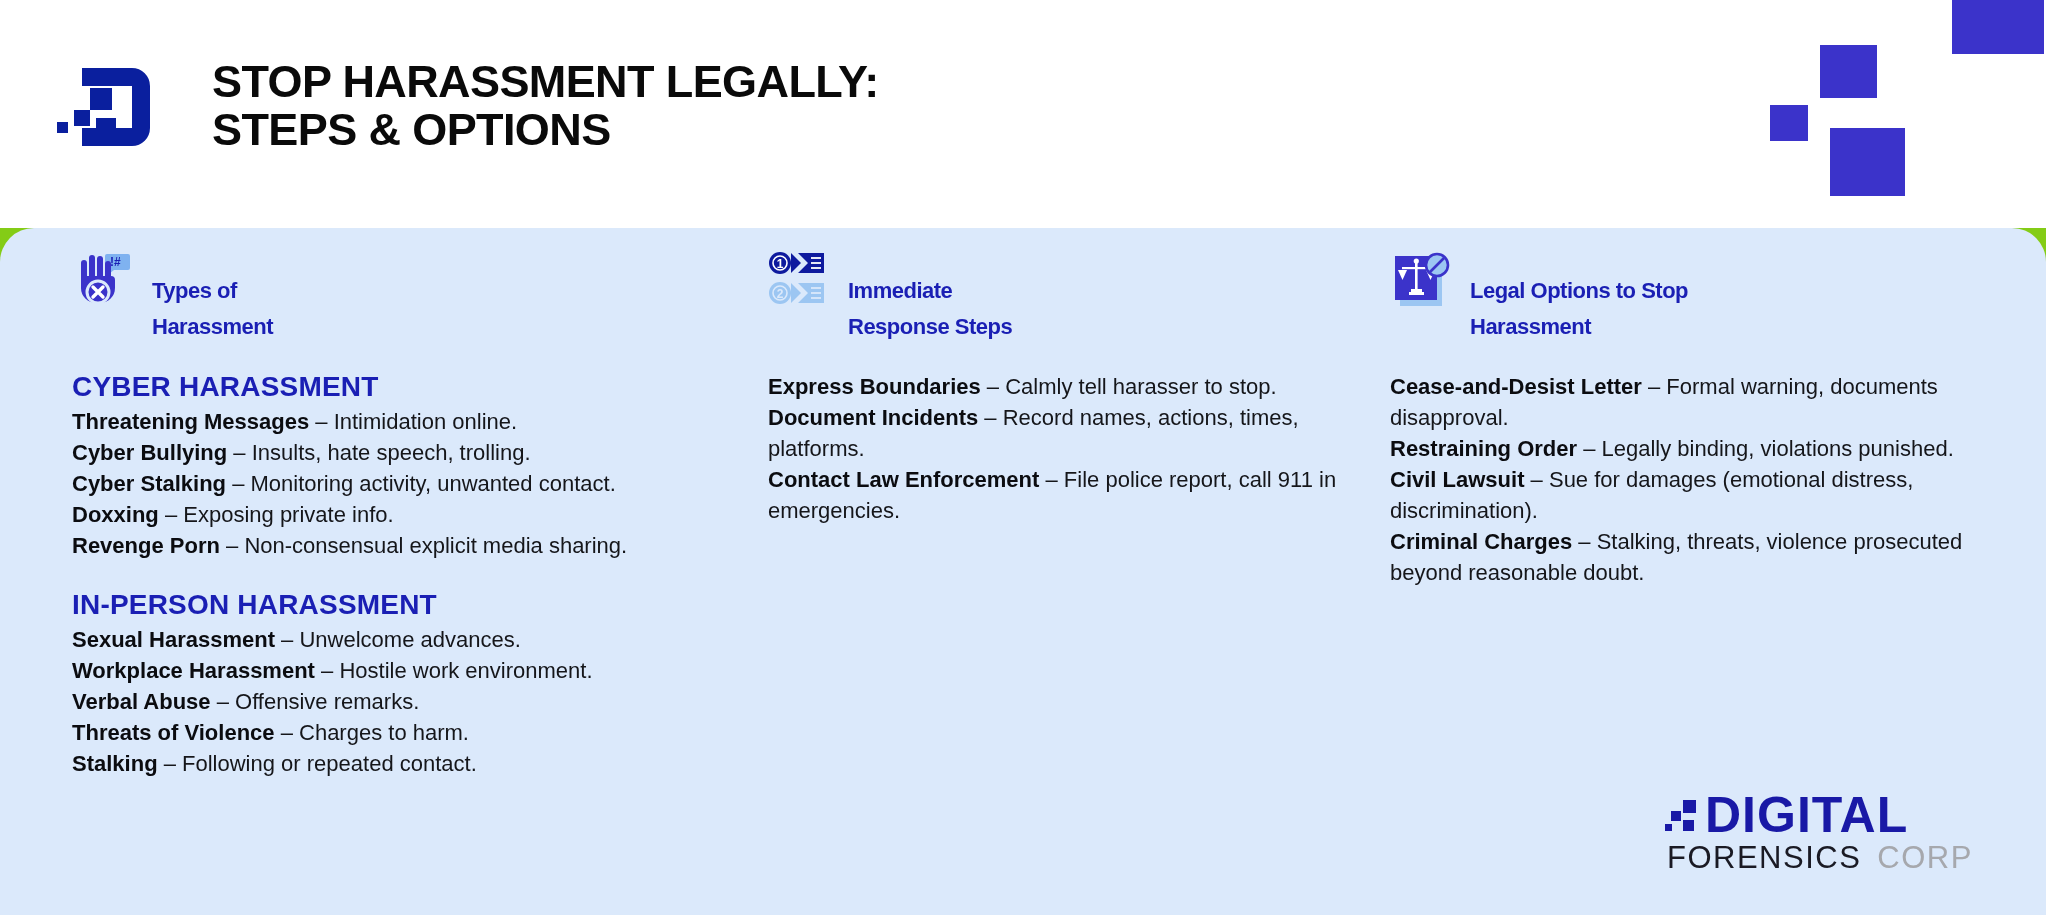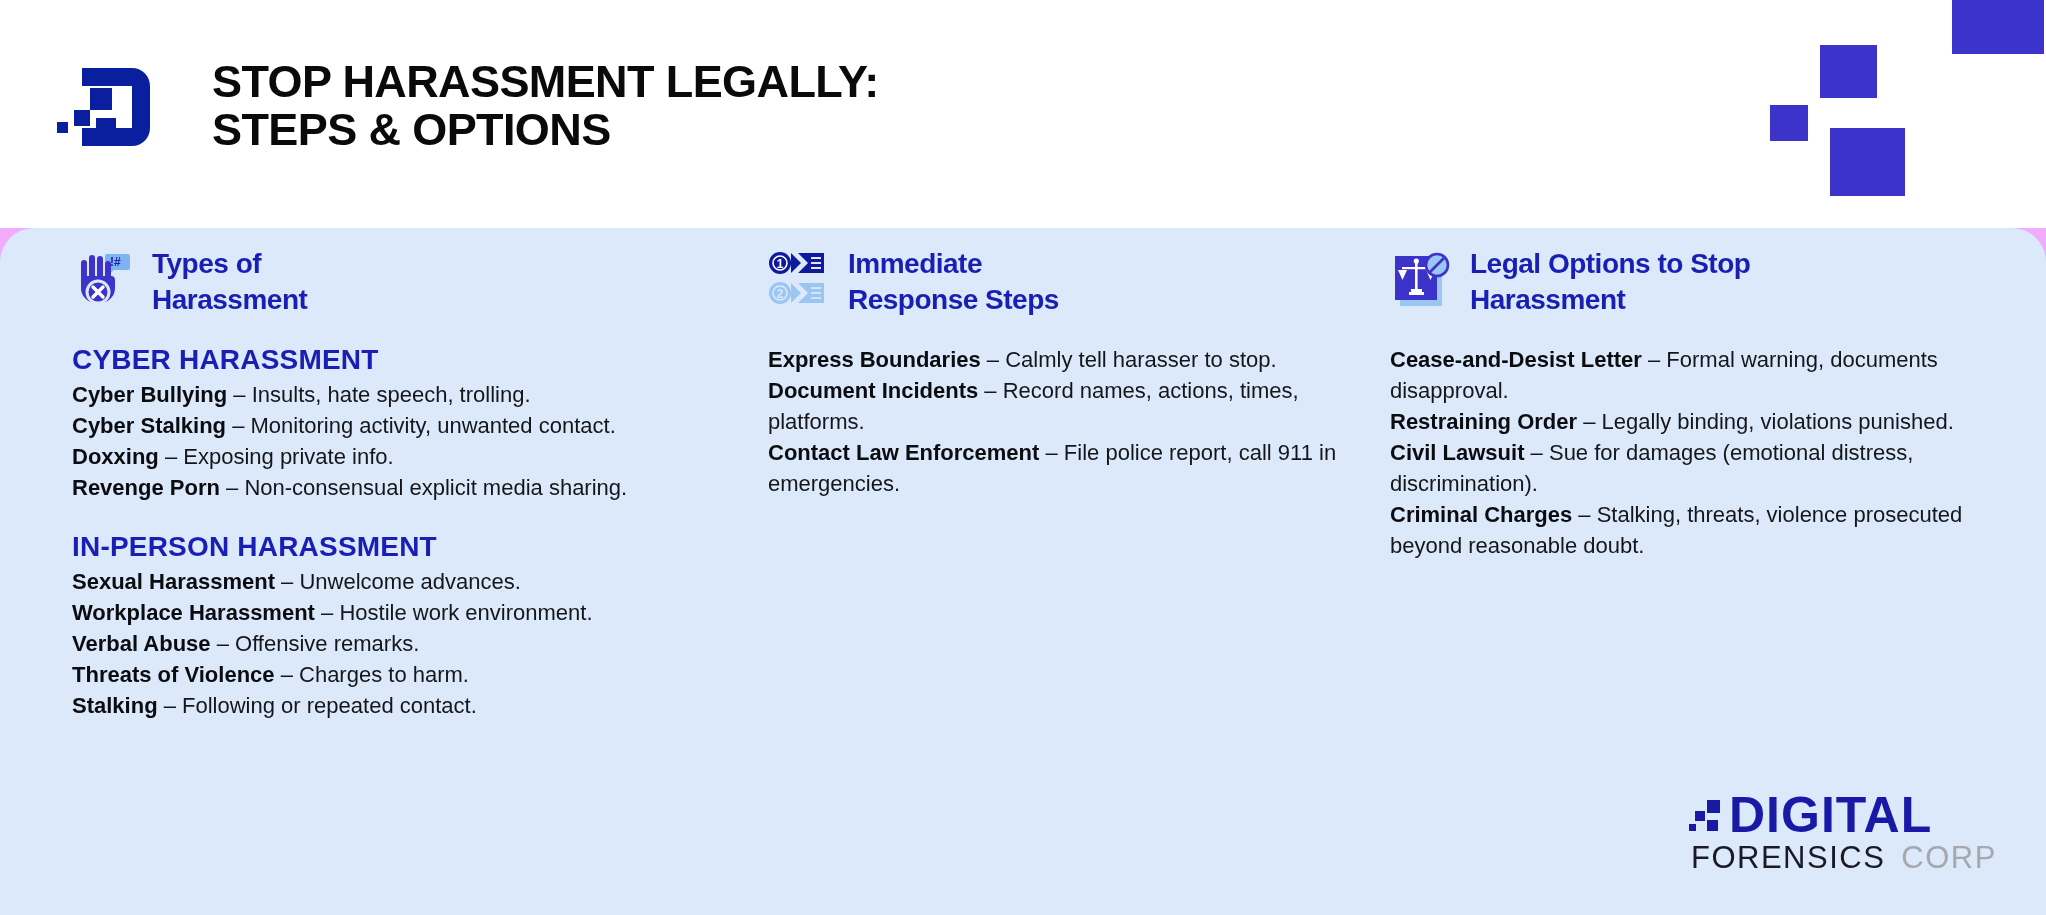--- a/index.html
+++ b/index.html
@@ -7,21 +7,21 @@
     width: 2046px;
     height: 915px;
     overflow: hidden;
     background: #ffffff;
     font-family: "Liberation Sans", sans-serif;
   }
   #page {
     position: relative;
     width: 2046px;
     height: 784px;
-    background: #f0abfc;
+    background: #84cc16;
   }
 
   
   .header {
     position: absolute;
     top: 0; left: 0;
     width: 2046px;
     height: 228px;
     background: #ffffff;
   }
@@ -90,24 +90,25 @@
   .col-icon {
     flex: 0 0 auto;
     width: 62px;
     height: 62px;
     margin-top: 2px;
   }
   .col-icon svg { display: block; }
   .col-title {
     font-family: "Liberation Sans", sans-serif;
     font-weight: 700;
-    font-size: 28px;
+    font-size: 22px;
     line-height: 36px;
     letter-spacing: -0.5px;
     color: #1a1fb4;
+    margin-top: 27px;
   }
 
   .subhead {
     font-family: "Liberation Sans", sans-serif;
     font-weight: 700;
     font-size: 28px;
     letter-spacing: 0.2px;
     color: #1a1fb4;
     margin-bottom: 3px;
   }
@@ -219,20 +220,21 @@
               <path d="M21 39 L31 49 M31 39 L21 49" stroke="#ffffff" stroke-width="3.4" stroke-linecap="round"></path>
             </svg>
           </div>
           <div class="col-title">
             <div>Types of</div>
             <div>Harassment</div>
           </div>
         </div>
 
         <div class="subhead">CYBER HARASSMENT</div>
+        <div class="entry"><b>Threatening Messages</b><span class="dash"> – </span><span>Intimidation online.</span></div>
         <div class="entry"><b>Cyber Bullying</b><span class="dash"> – </span><span>Insults, hate speech, trolling.</span></div>
         <div class="entry"><b>Cyber Stalking</b><span class="dash"> – </span><span>Monitoring activity, unwanted contact.</span></div>
         <div class="entry"><b>Doxxing</b><span class="dash"> – </span><span>Exposing private info.</span></div>
         <div class="entry"><b>Revenge Porn</b><span class="dash"> – </span><span>Non-consensual explicit media sharing.</span></div>
 
         <div class="gap"></div>
 
         <div class="subhead">IN-PERSON HARASSMENT</div>
         <div class="entry"><b>Sexual Harassment</b><span class="dash"> – </span><span>Unwelcome advances.</span></div>
         <div class="entry"><b>Workplace Harassment</b><span class="dash"> – </span><span>Hostile work environment.</span></div>
@@ -308,21 +310,21 @@
         </div>
 
         <div class="entry"><b>Cease-and-Desist Letter</b><span class="dash"> – </span><span>Formal warning, documents disapproval.</span></div>
         <div class="entry"><b>Restraining Order</b><span class="dash"> – </span><span>Legally binding, violations punished.</span></div>
         <div class="entry"><b>Civil Lawsuit</b><span class="dash"> – </span><span>Sue for damages (emotional distress, discrimination).</span></div>
         <div class="entry"><b>Criminal Charges</b><span class="dash"> – </span><span>Stalking, threats, violence prosecuted beyond reasonable doubt.</span></div>
       </div>
 
     </div>
 
-    <div class="footer-logo" style="top:560px; left:1665px;margin-left:24px;">
+    <div class="footer-logo" style="top:560px; left:1665px;">
       <div class="fl-row1">
         <div class="fl-pixels">
           <svg width="34" height="44" viewBox="0 0 34 44" xmlns="http://www.w3.org/2000/svg">
             <rect x="18" y="6" width="13" height="13" fill="#1919a6"></rect>
             <rect x="6" y="17" width="10" height="10" fill="#1919a6"></rect>
             <rect x="18" y="26" width="11" height="11" fill="#1919a6"></rect>
             <rect x="0" y="30" width="7" height="7" fill="#1919a6"></rect>
           </svg>
         </div>
         <div class="fl-digital">DIGITAL</div>

